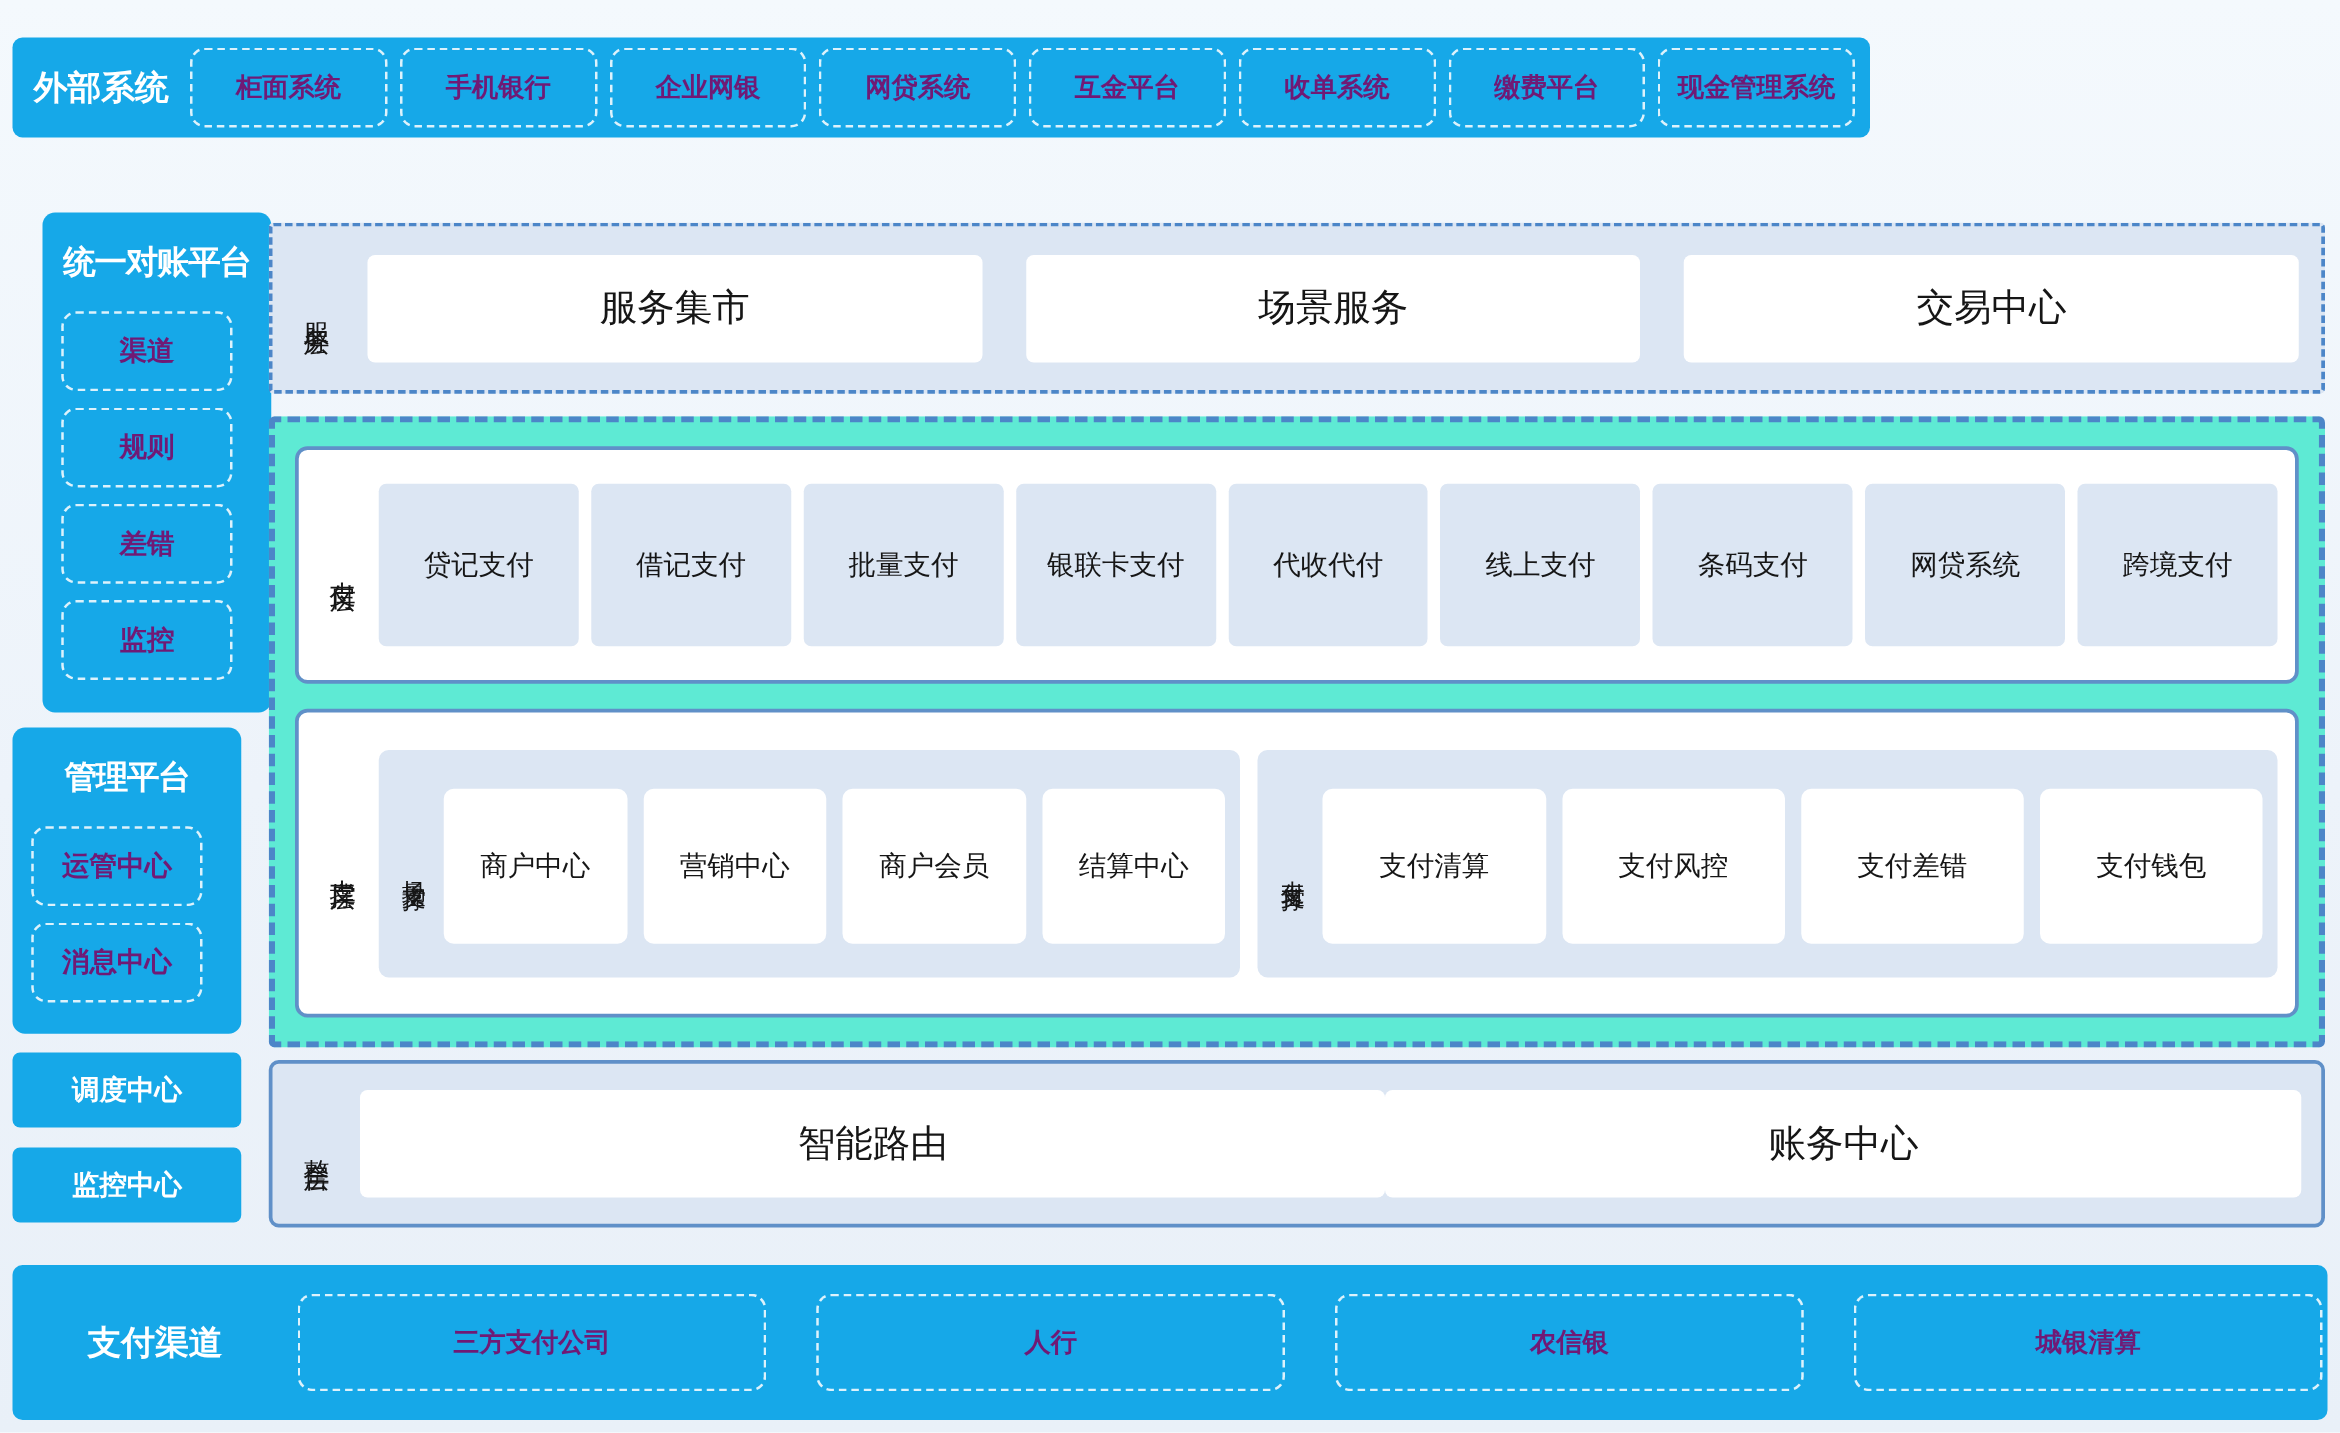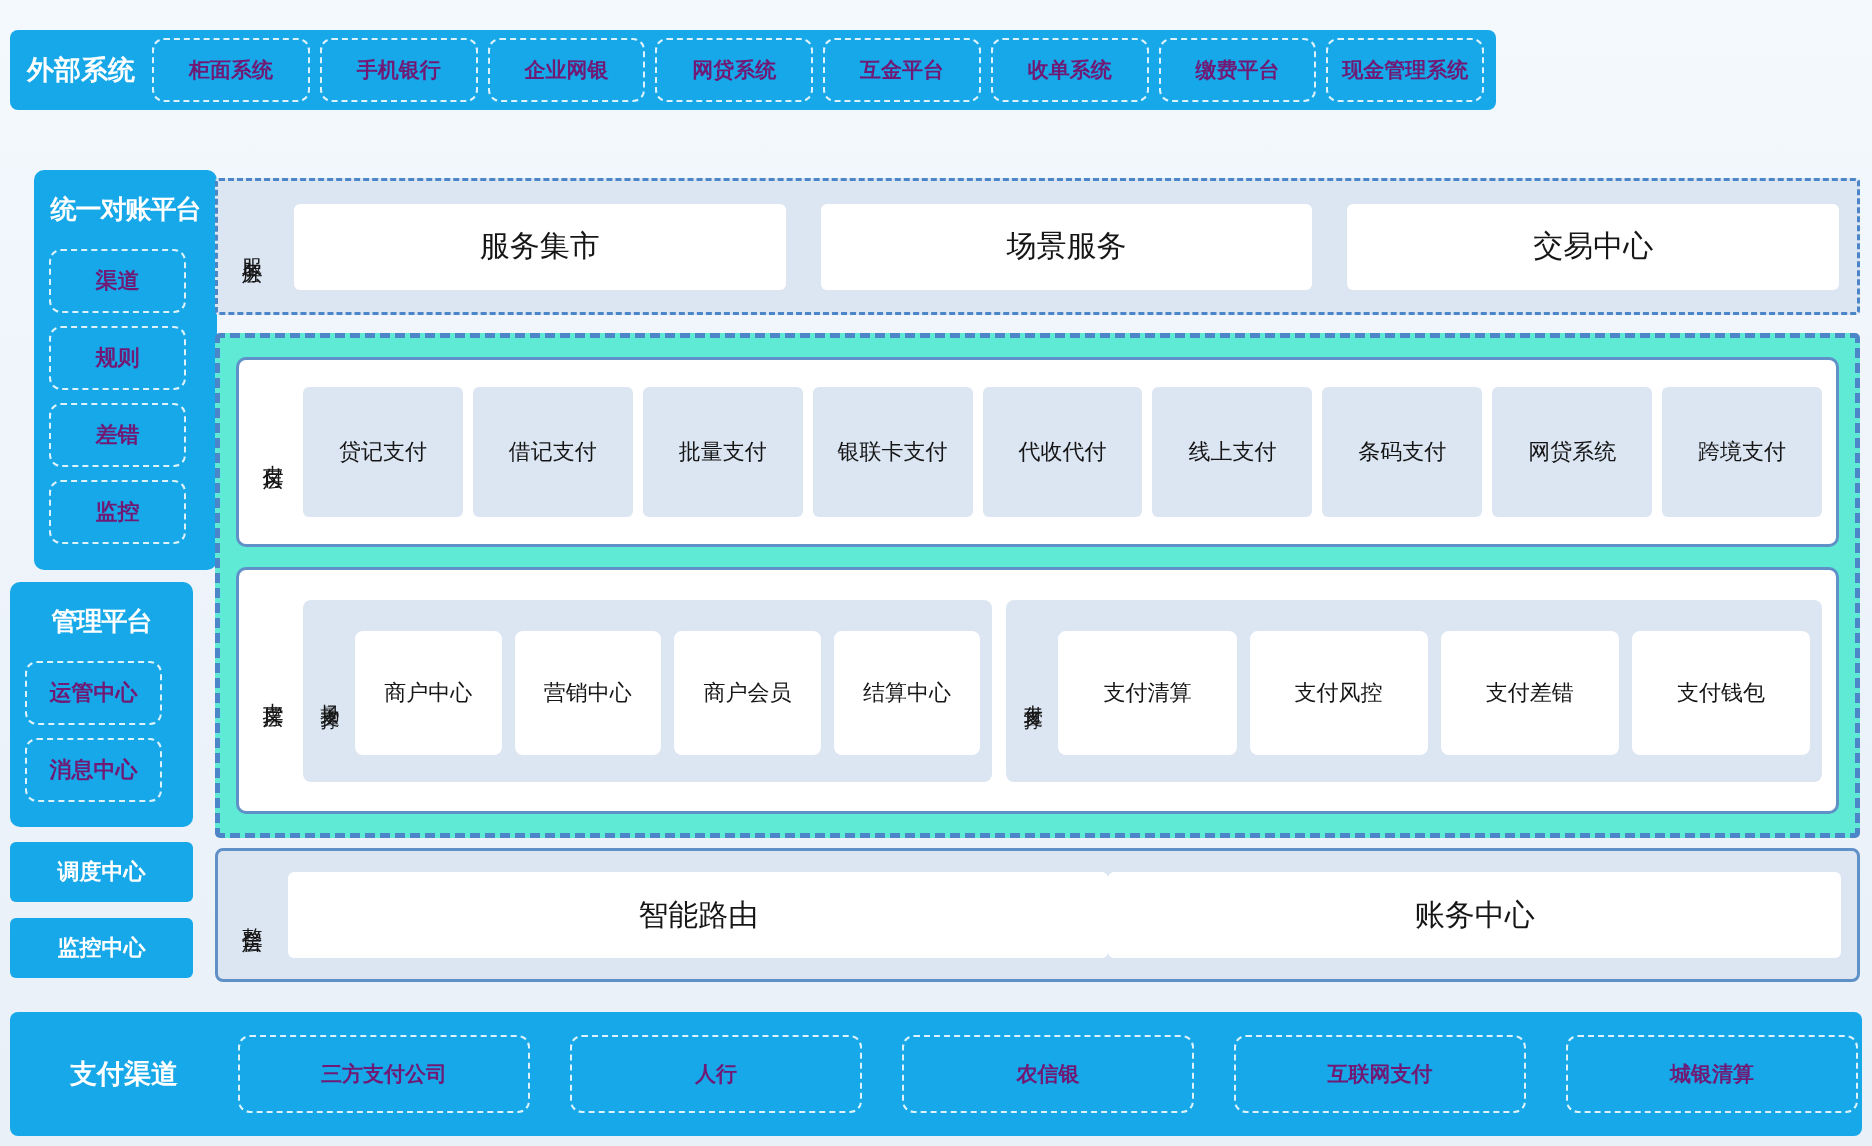--- a/index.html
+++ b/index.html
@@ -205,16 +205,15 @@
     <div class="int-card int-account">账务中心</div>
   </div>
 </div>
 
 <div class="bottom-bar cyan">
   <div class="bar-label">支付渠道</div>
   <div class="bottom-items">
       <div class="wdash">三方支付公司</div>
       <div class="wdash">人行</div>
       <div class="wdash">农信银</div>
-      <div class="wdash">互联网支付</div>
       <div class="wdash">城银清算</div>
     </div>
 </div>
 
 </body></html>

